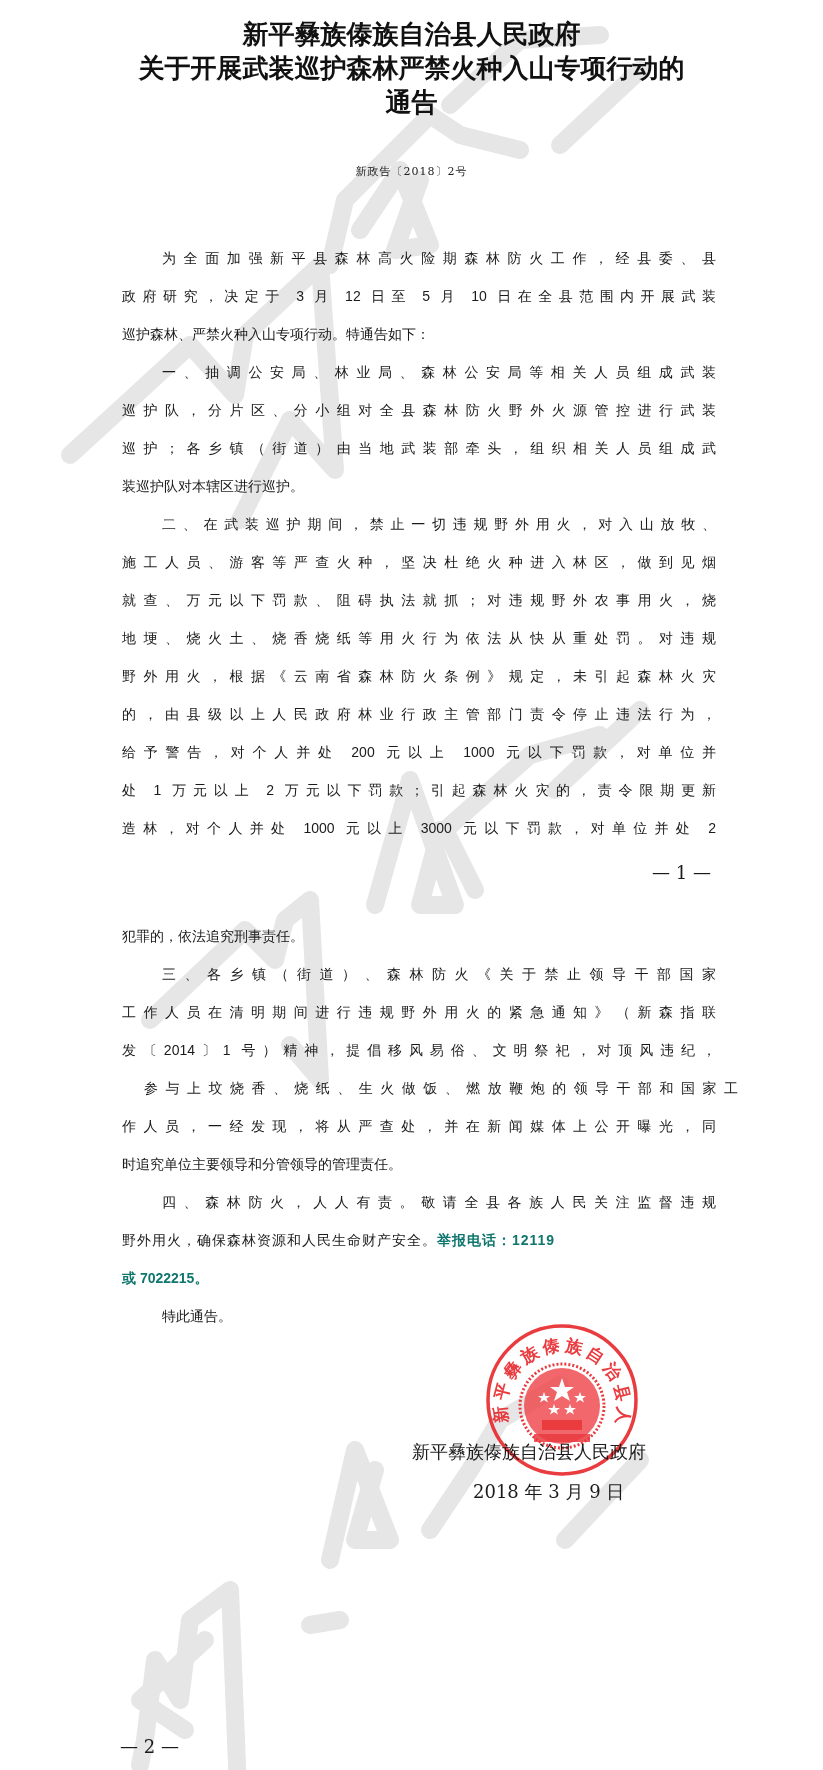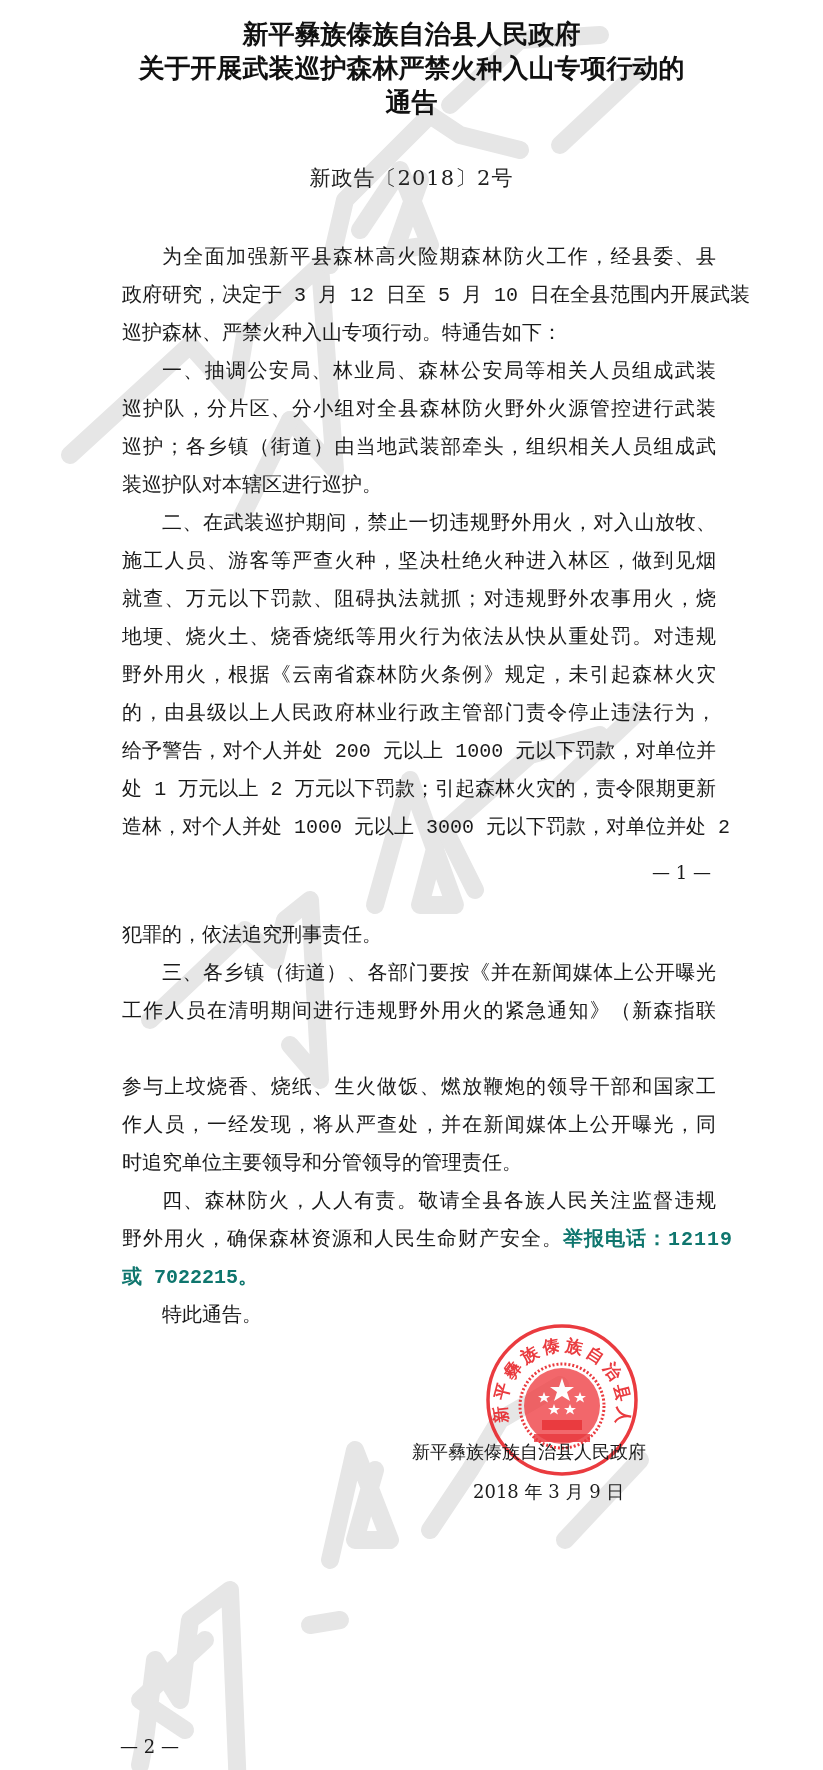--- a/index.html
+++ b/index.html
@@ -8,26 +8,26 @@
   .watermark { position: absolute; left: 0; top: 0; width: 823px; height: 1770px; pointer-events: none; z-index: 0; }
   .content { position: absolute; left: 0; top: 0; width: 823px; height: 1770px; z-index: 2; }
   .title {
     position: absolute; left: 0; width: 823px; text-align: center;
     font-family: "DejaVu Serif", "Liberation Serif", serif;
     font-weight: bold; font-size: 26px; color: #111; line-height: 33px;
   }
   .docno {
     position: absolute; left: 0; width: 823px; text-align: center; top: 164px;
     font-family: "DejaVu Serif", "Liberation Serif", serif;
-    font-size: 21px; color: #222; letter-spacing: 1px;
+    font-size: 11px; color: #222; letter-spacing: 1px;
   }
   .line {
     position: absolute; left: 122px; width: 594px; height: 28px;
-    font-family: Liberation Mono, monospace;
-    font-size: 20px; color: #1a1a1a; line-height: 28px;
+    font-family: Liberation Sans, sans-serif;
+    font-size: 14px; color: #1a1a1a; line-height: 28px;
     white-space: nowrap; text-align: justify; text-align-last: justify;
   }
   .line.indent { left: 162px; width: 554px; }
   .line.last { text-align-last: left; }
   .bold { font-weight: bold; color: #0f766e; }
   .pagenum {
     position: absolute; font-family: "DejaVu Serif", "Liberation Serif", serif;
     font-size: 18px; color: #1a1a1a; white-space: nowrap;
   }
   .sig {
@@ -86,23 +86,24 @@
     <div class="line" style="top:624px;">地埂、烧火土、烧香烧纸等用火行为依法从快从重处罚。对违规</div>
     <div class="line" style="top:662px;">野外用火，根据《云南省森林防火条例》规定，未引起森林火灾</div>
     <div class="line" style="top:700px;">的，由县级以上人民政府林业行政主管部门责令停止违法行为，</div>
     <div class="line" style="top:738px;">给予警告，对个人并处 200 元以上 1000 元以下罚款，对单位并</div>
     <div class="line" style="top:776px;">处 1 万元以上 2 万元以下罚款；引起森林火灾的，责令限期更新</div>
     <div class="line" style="top:814px;">造林，对个人并处 1000 元以上 3000 元以下罚款，对单位并处 2</div>
 
     <div class="pagenum" style="left:652px; top:862px;">— 1 —</div>
 
     <div class="line last" style="top:922px;">犯罪的，依法追究刑事责任。</div>
-    <div class="line indent" style="top:960px;">三、各乡镇（街道）、各部门要按《并在新闻媒体上公开曝光</div>
+    <div class="line indent" style="top:960px;">三、各乡镇（街道）、森林防火《关于禁止领导干部国家</div>
     <div class="line" style="top:998px;">工作人员在清明期间进行违规野外用火的紧急通知》（新森指联</div>
-    <div class="line" style="top:1074px;">参与上坟烧香、烧纸、生火做饭、燃放鞭炮的领导干部和国家工</div>
+    <div class="line" style="top:1036px;">发〔2014〕1 号）精神，提倡移风易俗、文明祭祀，对顶风违纪，</div>
+    <div class="line" style="top:1074px;margin-left:22px;">参与上坟烧香、烧纸、生火做饭、燃放鞭炮的领导干部和国家工</div>
     <div class="line" style="top:1112px;">作人员，一经发现，将从严查处，并在新闻媒体上公开曝光，同</div>
     <div class="line last" style="top:1150px;">时追究单位主要领导和分管领导的管理责任。</div>
     <div class="line indent" style="top:1188px;">四、森林防火，人人有责。敬请全县各族人民关注监督违规</div>
     <div class="line last" style="top:1226px; text-align-last:left; text-align:left; letter-spacing:1px;">
       <span>野外用火，确保森林资源和人民生命财产安全。</span><span class="bold">举报电话：12119</span>
     </div>
     <div class="line last bold" style="top:1264px;">或 7022215。</div>
     <div class="line indent last" style="top:1302px;">特此通告。</div>
 
     <svg class="seal" viewBox="0 0 156 156">

